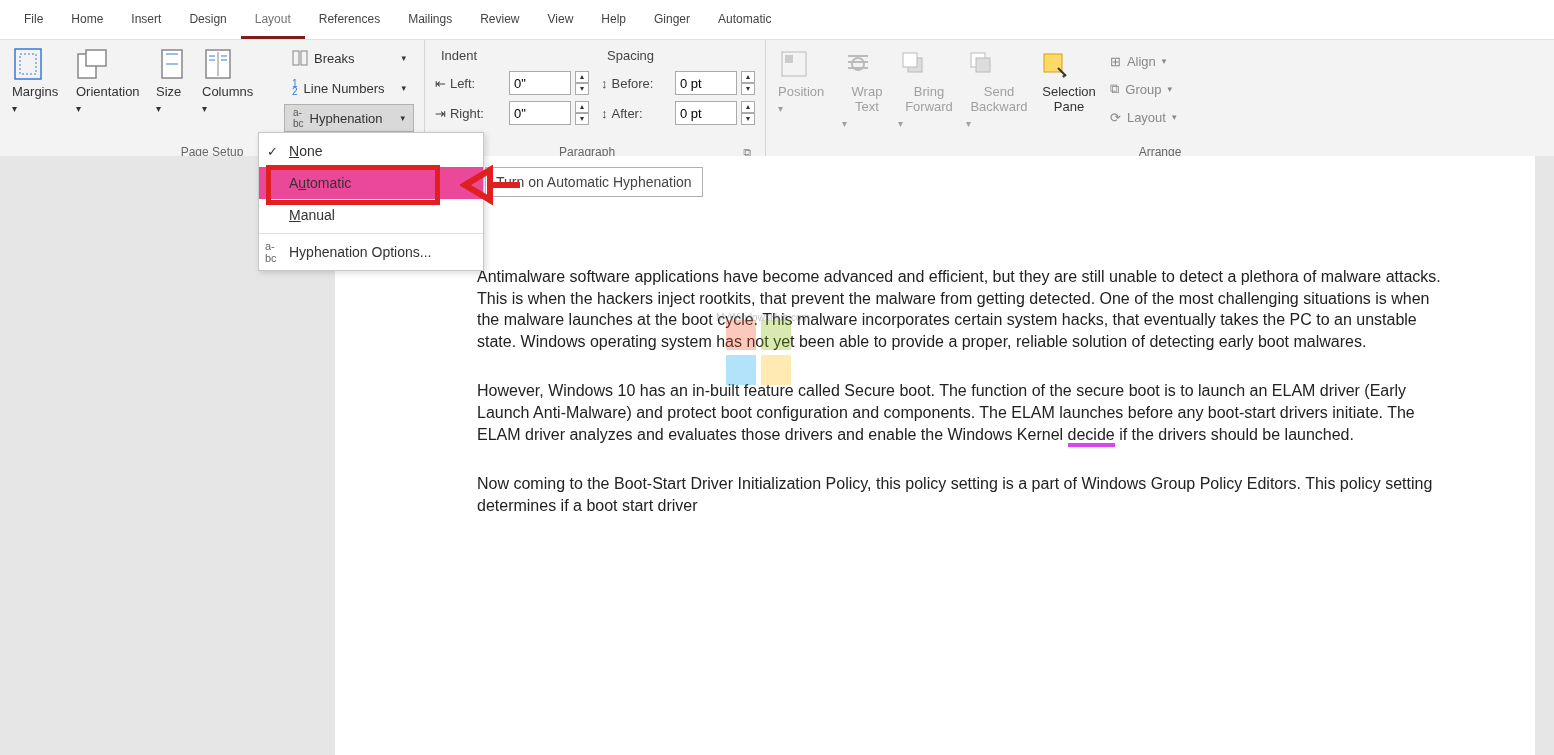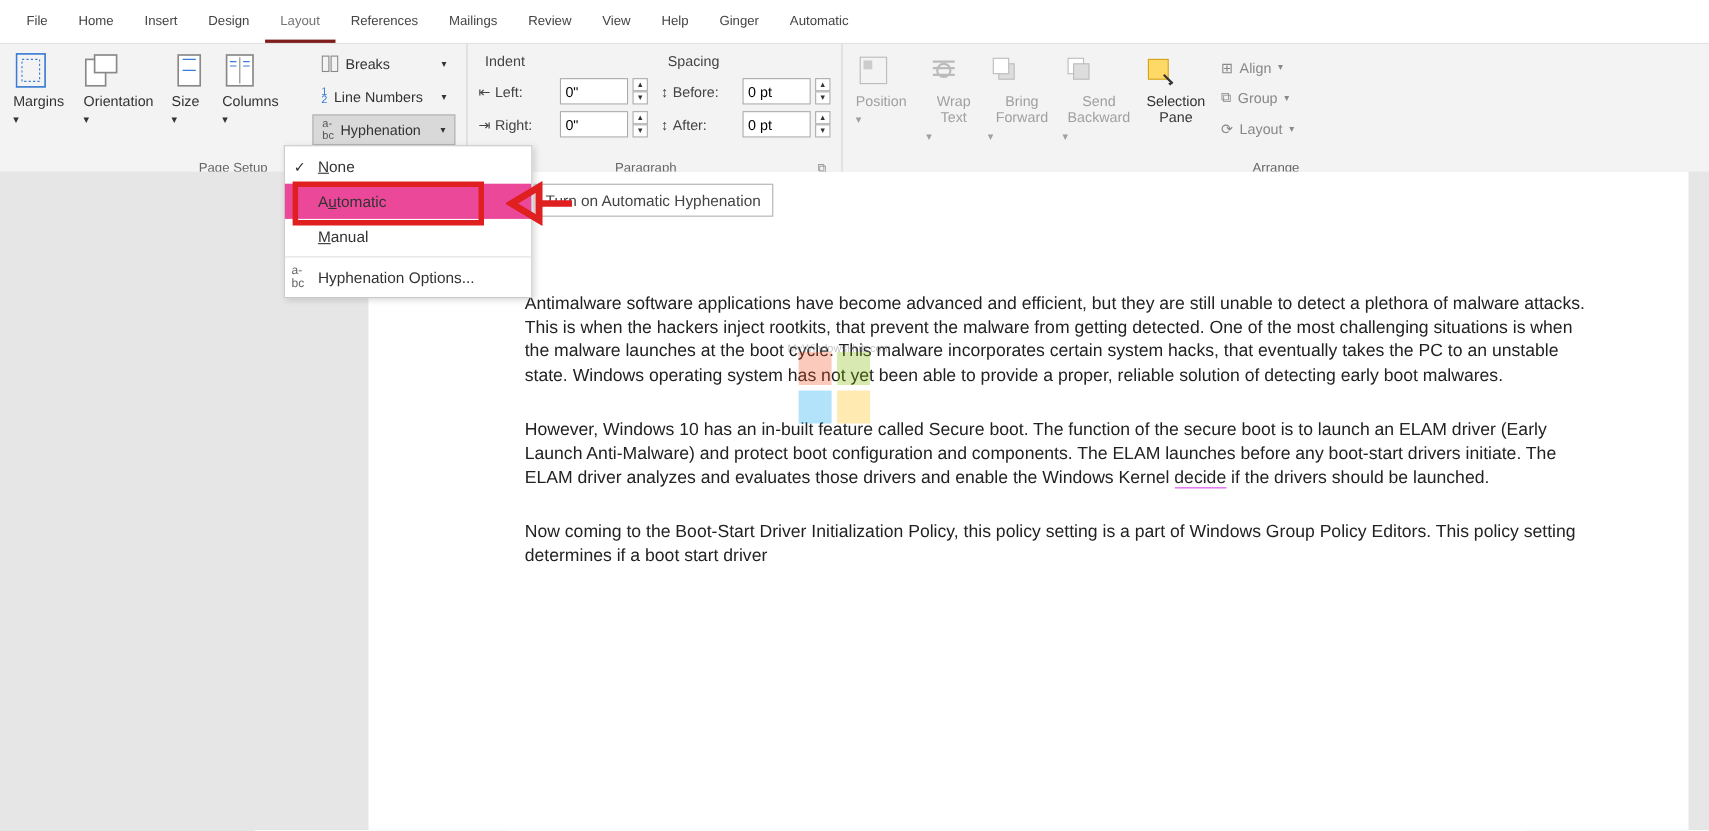--- a/index.html
+++ b/index.html
@@ -51,21 +51,21 @@
 .red-box { position: absolute; border: 5px solid #e02020; left: 266px; top: 165px; width: 174px; height: 40px; z-index: 60; pointer-events: none; }
 .red-arrow { position: absolute; left: 460px; top: 150px; z-index: 60; pointer-events: none; }
 
 
 .tooltip { position: absolute; left: 485px; top: 167px; background: #fff; border: 1px solid #b0b0b0; padding: 6px 10px; font-size: 14px; color: #444; z-index: 55; }
 
 
 .doc-area { position: absolute; top: 156px; left: 0; right: 0; bottom: 0; background: #e6e6e6; overflow: hidden; }
 .page { position: absolute; left: 335px; top: 0; width: 1200px; background: #fff; min-height: 900px; padding: 110px 90px 40px 142px; }
 .para { font-size: 16px; line-height: 1.35; color: #222; margin-bottom: 28px; font-family: "Segoe UI", Arial, sans-serif; }
-.underline-word { border-bottom: 1px solid #d946ef; }
+.underline-word { border-bottom: 4px solid #d946ef; }
 
 
 .watermark { position: absolute; left: 716px; top: 310px; width: 90px; opacity: 0.5; z-index: 1; pointer-events: none; }
 
 
 svg { display: block; }
 </style>
 </head>
 <body>
 

